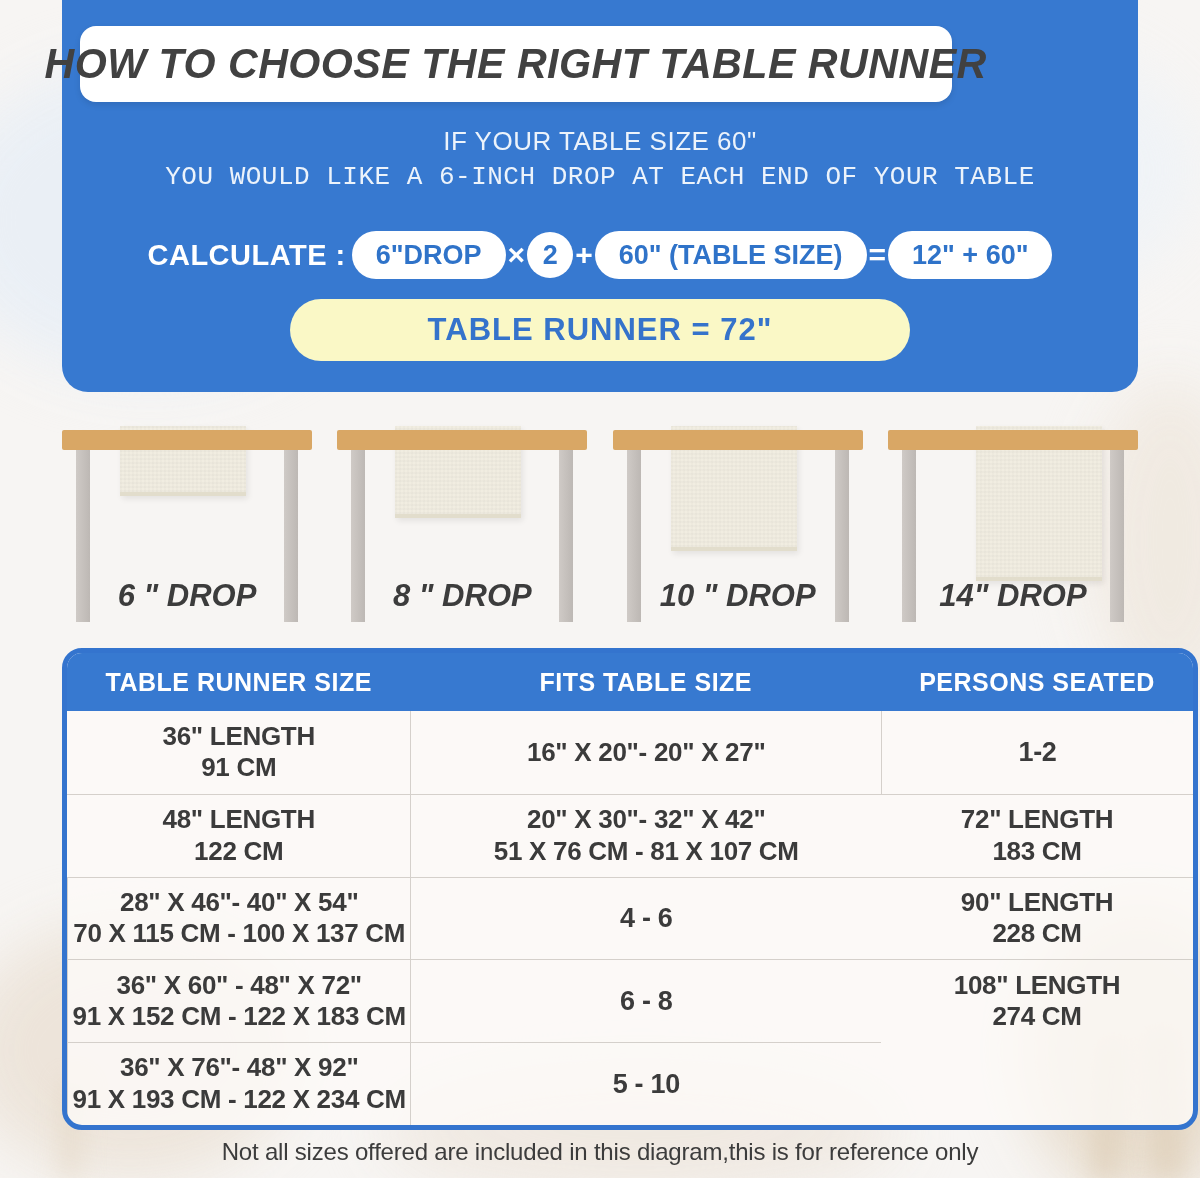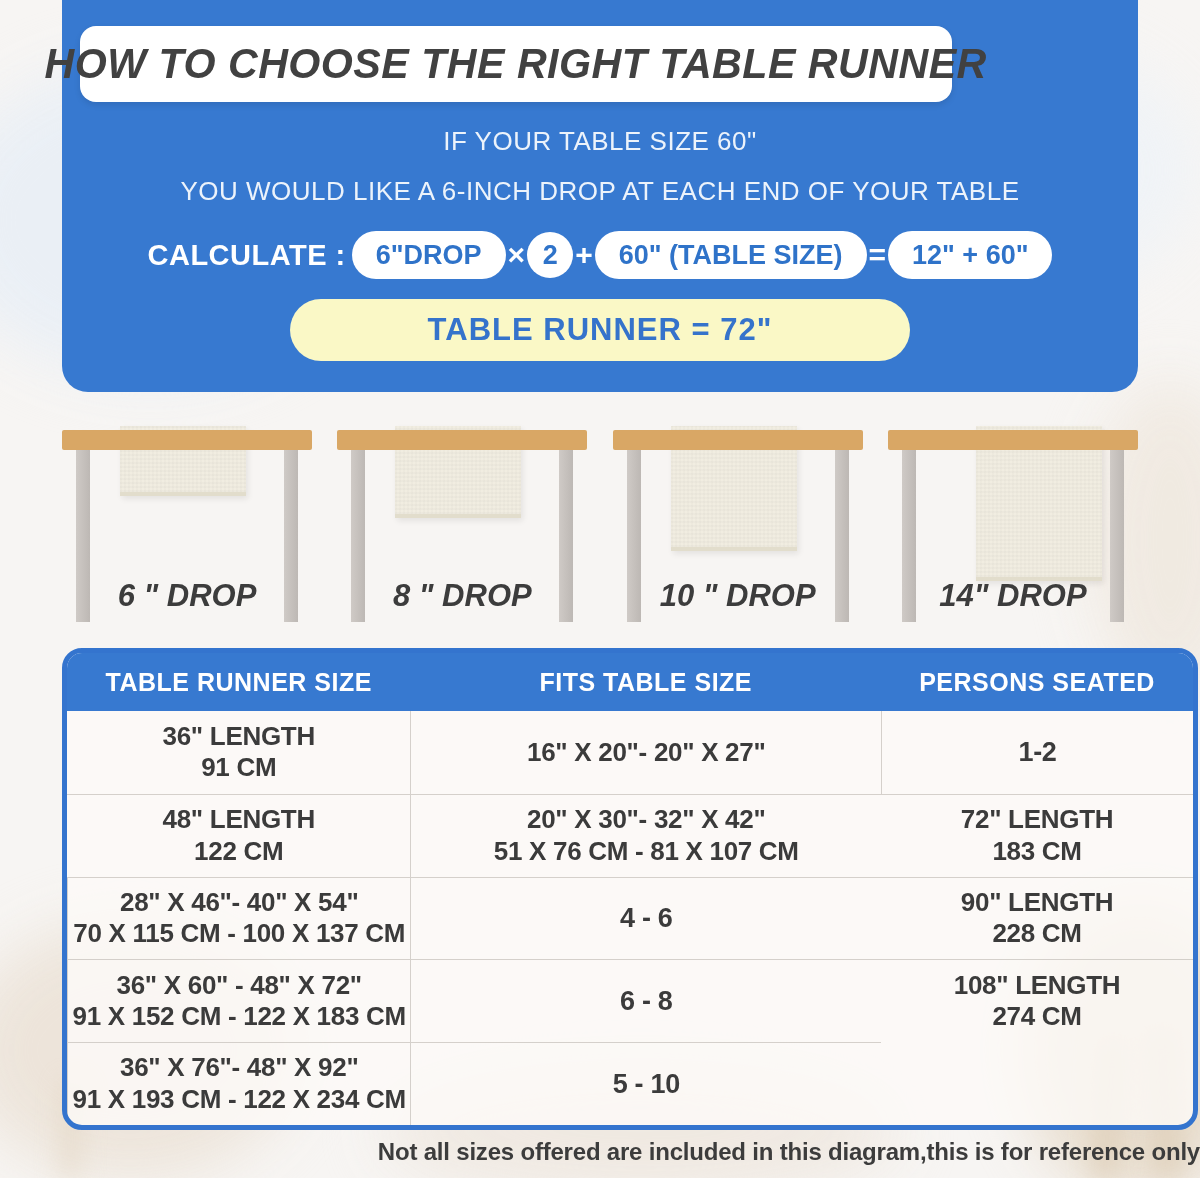--- a/index.html
+++ b/index.html
@@ -33,21 +33,21 @@
     background:#ffffff; border-radius:16px;
     box-shadow:0 3px 6px rgba(0,0,0,0.10);
     display:flex; align-items:center; justify-content:center;
   }
   .page-title {
     font-size:42px; font-weight:bold; font-style:italic;
     color:#414141; letter-spacing:.5px; transform:scaleX(.98); white-space:nowrap;
   }
   .subtitle { position:absolute; width:100%; text-align:center; color:#ecf3fb; font-size:26px; letter-spacing:.5px; }
   .sub1 { top:126px; }
-  .sub2 { top:176px; }
+  .sub2 { top:162px;font-family:Liberation Mono, monospace; }
 
   .calc-row {
     position:absolute; top:230px; left:0; width:100%; height:50px;
     display:flex; align-items:center; justify-content:center; gap:2px;
   }
   .calc-label { color:#ffffff; font-size:29px; font-weight:bold; letter-spacing:.5px; margin-right:4px; }
   .pill {
     background:#ffffff; color:#2f73c9; font-weight:bold; font-size:27px;
     height:48px; line-height:48px; padding:0 24px; border-radius:26px; white-space:nowrap;
   }
@@ -106,22 +106,22 @@
   .cell {
     display:flex; flex-direction:column; align-items:center; justify-content:center;
     font-weight:bold; color:#3b3b3b; font-size:26px; line-height:1.22; letter-spacing:-0.3px;
     text-align:center; white-space:nowrap;
   }
   .cell.v { border-left:1px solid rgba(180,174,168,0.55); }
   .cell.bt { border-top:1px solid rgba(180,174,168,0.55); }
   .persons { font-size:27px;justify-content:center; }
 
   .footer-note {
-    position:absolute; top:1138px; width:100%; text-align:right;
-    font-size:24px; font-weight:bold; color:#3c3c3c; letter-spacing:-0.2px;
+    position:absolute; top:1138px; width:100%; text-align:center;
+    font-size:24px; font-weight:normal; color:#3c3c3c; letter-spacing:-0.2px;
   }
 </style>
 </head>
 <body>
 
 <div class="bg-blob blob-a"></div>
 <div class="bg-blob blob-b"></div>
 <div class="bg-blob blob-c"></div>
 <div class="bg-blob blob-d"></div>
 <div class="bg-blob blob-e"></div>

